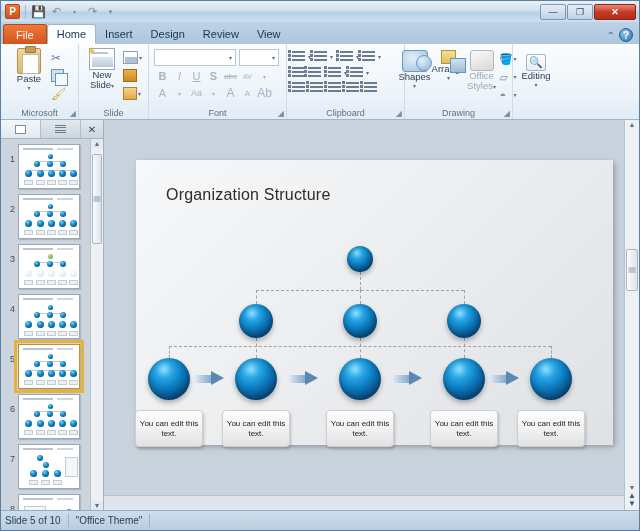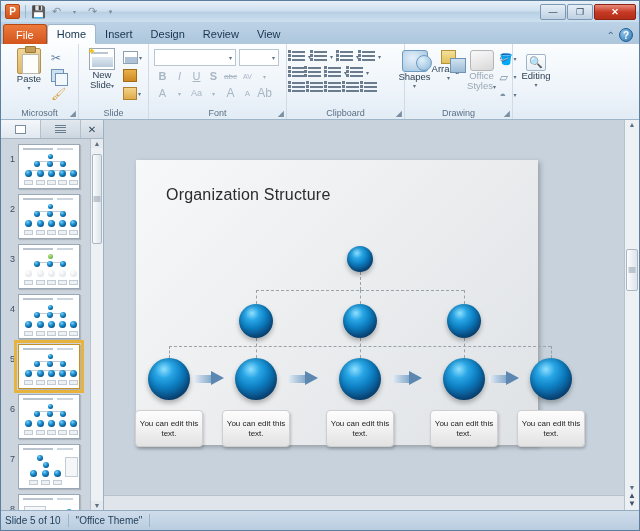--- a/index.html
+++ b/index.html
@@ -307,21 +307,21 @@
     position: absolute; left: 50%; top: 50%; transform: translate(-50%,-50%);
     width: 7px; height: 5px;
     display: flex; flex-direction: column; justify-content: space-between;
   }
   .sb-grip i { display: block; height: 1px; background: #8b9aa8; }
 
   
   .workspace { flex: 1; position: relative; background: #c7d2dc; min-width: 0; }
   .slide {
     position: absolute; left: 32px; top: 40px;
-    width: 402px; height: 285px;
+    width: 477px; height: 285px;
     background: linear-gradient(135deg,#f7f8f9 0%,#eceef0 45%,#dfe2e5 100%);
     box-shadow: 2px 2px 5px rgba(0,0,0,.25);
   }
   .slide-title {
     position: absolute; left: 30px; top: 26px;
     font-size: 16px; color: #2b2b2b;
     letter-spacing: .2px;
   }
   .sphere {
     position: absolute; border-radius: 50%;

